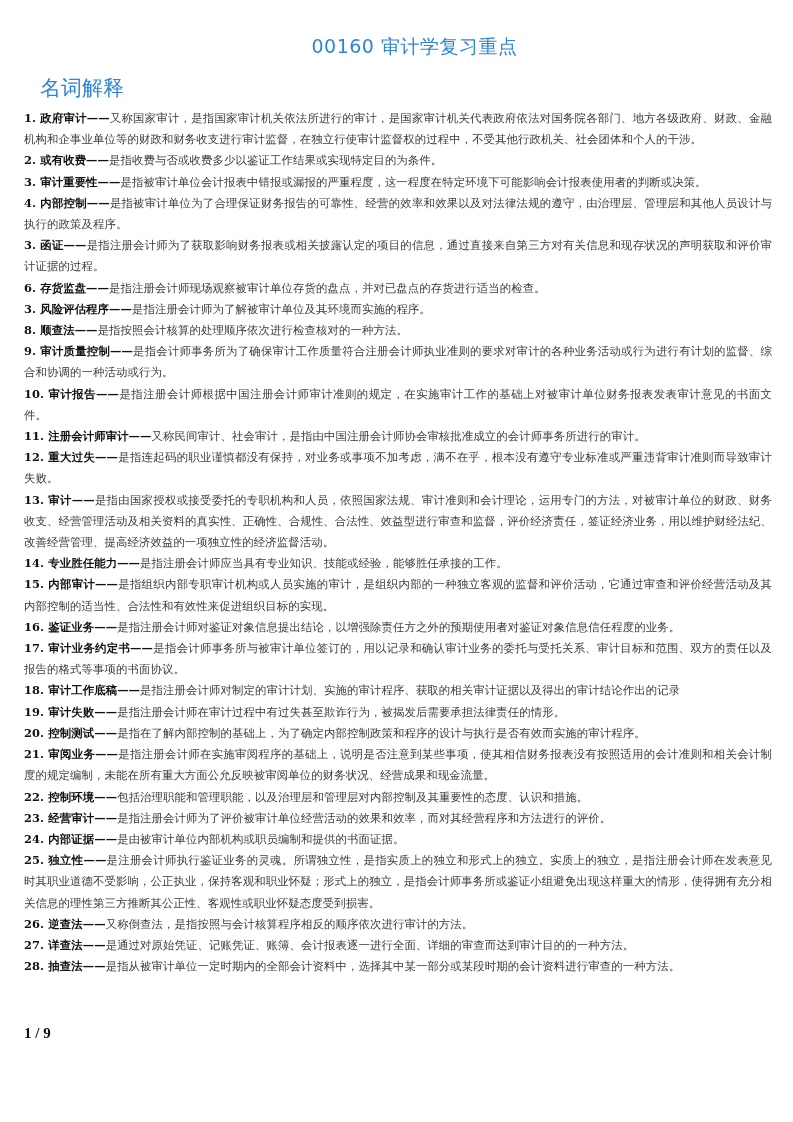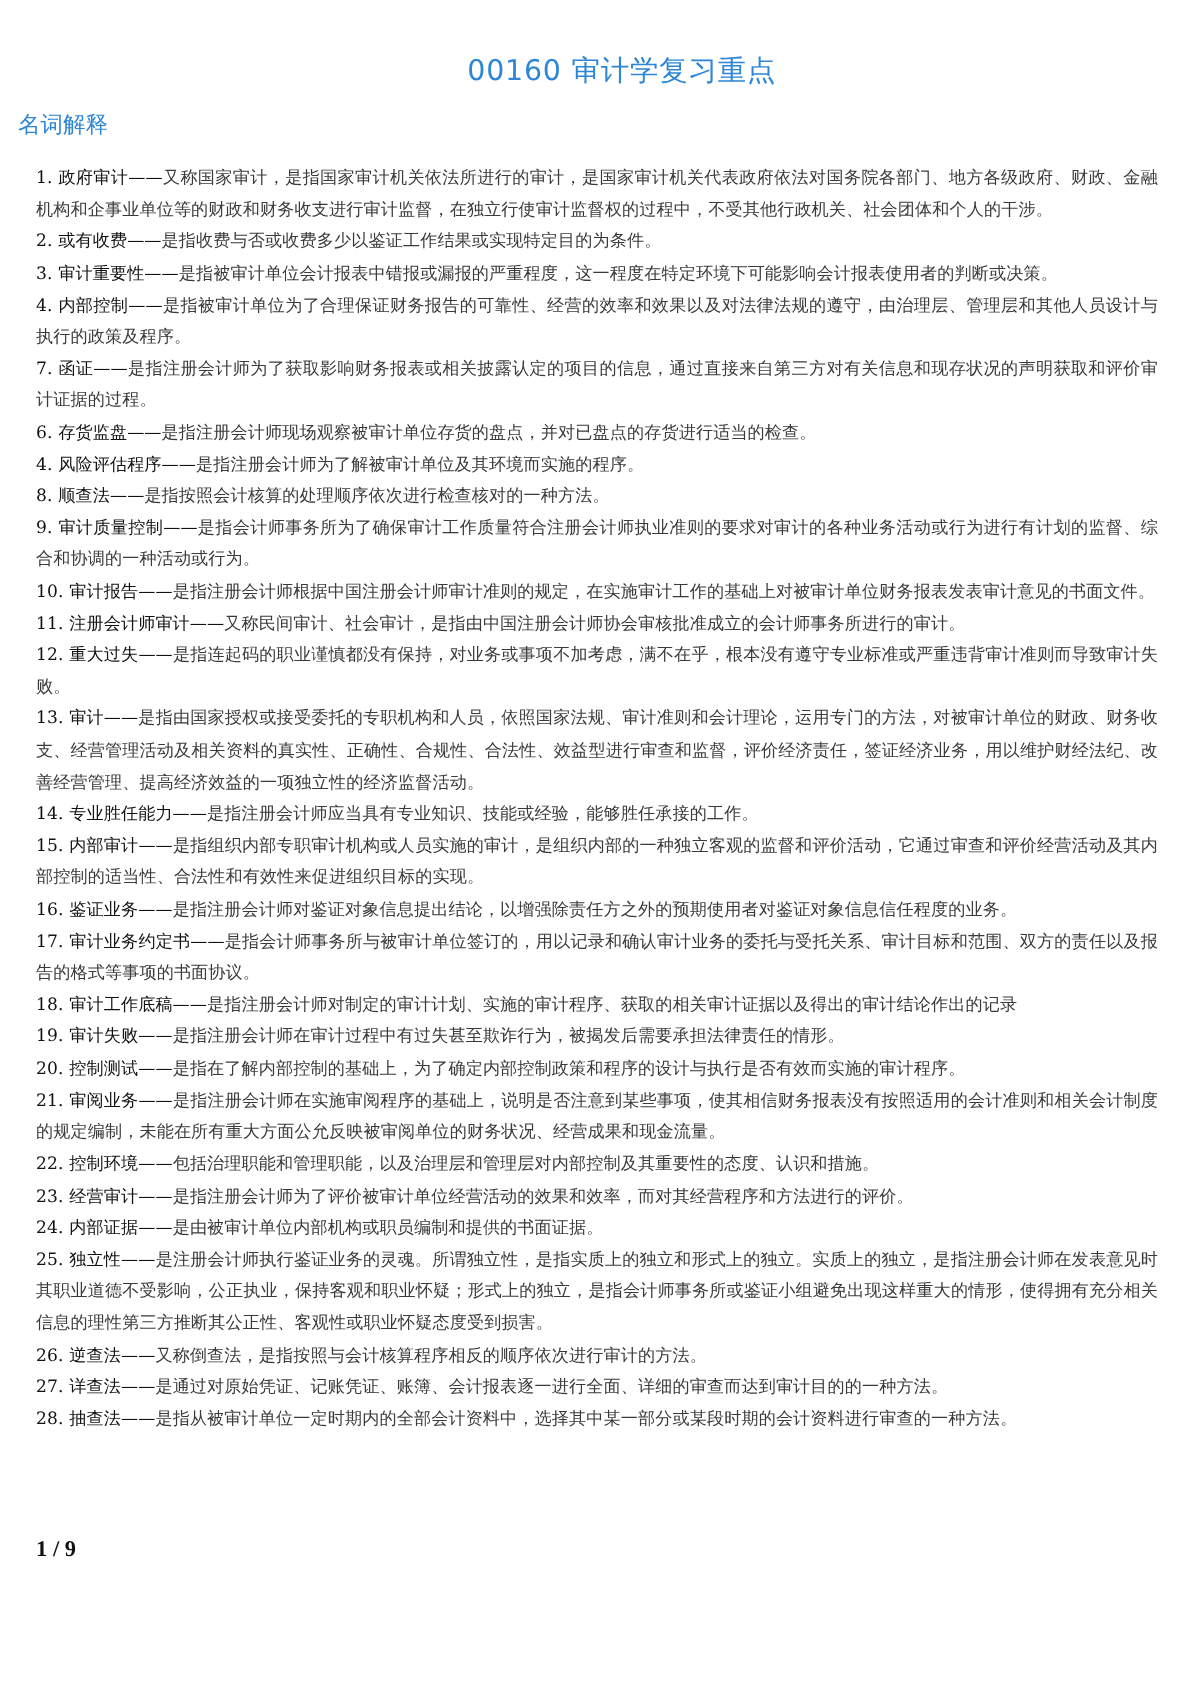--- a/index.html
+++ b/index.html
@@ -1,43 +1,43 @@
 <!DOCTYPE html>
 <html><head>
 <meta charset="utf-8">
 <style>
   html, body { margin: 0; padding: 0; background: #ffffff; }
   body { width: 793px; height: 1122px; position: relative; overflow: hidden;
          font-family: "DejaVu Serif", "Liberation Serif", serif; color: #3a3a3a; }
   .doc-title { position: absolute; top: 34px; left: 0; width: 793px; text-align: center;
                font-family: "DejaVu Sans", "Liberation Sans", sans-serif;
                font-size: 19px; color: #2e86d6; letter-spacing: 0.5px; margin-left: 18px; }
-  .section-title { position: absolute; top: 74px; left: 12px;
+  .section-title { position: absolute; top: 74px; left: 40px;
                    font-family: "DejaVu Sans", "Liberation Sans", sans-serif;
-                   font-size: 15px; color: #2e86d6; }
+                   font-size: 21px; color: #2e86d6; }
   .entries { position: absolute; top: 108px; left: 24px; width: 748px; }
   .entry { font-size: 11.4px; line-height: 21.2px; margin: 0; text-align: justify; color: #3a3a3a; letter-spacing: 0.1px; }
-  .entry .term { font-weight: normal; color: #111; margin-top: 12px; }
+  .entry .term { font-weight: bold; color: #111; margin-top: 12px; }
   .page-num { position: absolute; top: 1025px; left: 24px; font-family: "Liberation Serif", serif;
               font-weight: bold; font-size: 15px; color: #111; }
 </style>
 </head>
 <body>
 
 <div class="doc-title">00160 审计学复习重点</div>
 <div class="section-title">名词解释</div>
 
 <div class="entries">
   <p class="entry"><span class="term">1. 政府审计——</span><span>又称国家审计，是指国家审计机关依法所进行的审计，是国家审计机关代表政府依法对国务院各部门、地方各级政府、财政、金融机构和企事业单位等的财政和财务收支进行审计监督，在独立行使审计监督权的过程中，不受其他行政机关、社会团体和个人的干涉。</span></p>
   <p class="entry"><span class="term">2. 或有收费——</span><span>是指收费与否或收费多少以鉴证工作结果或实现特定目的为条件。</span></p>
   <p class="entry"><span class="term">3. 审计重要性——</span><span>是指被审计单位会计报表中错报或漏报的严重程度，这一程度在特定环境下可能影响会计报表使用者的判断或决策。</span></p>
   <p class="entry"><span class="term">4. 内部控制——</span><span>是指被审计单位为了合理保证财务报告的可靠性、经营的效率和效果以及对法律法规的遵守，由治理层、管理层和其他人员设计与执行的政策及程序。</span></p>
-  <p class="entry"><span class="term">7. 函证——</span><span>是指注册会计师为了获取影响财务报表或相关披露认定的项目的信息，通过直接来自第三方对有关信息和现存状况的声明获取和评价审计证据的过程。</span></p>
+  <p class="entry"><span class="term">3. 函证——</span><span>是指注册会计师为了获取影响财务报表或相关披露认定的项目的信息，通过直接来自第三方对有关信息和现存状况的声明获取和评价审计证据的过程。</span></p>
   <p class="entry"><span class="term">6. 存货监盘——</span><span>是指注册会计师现场观察被审计单位存货的盘点，并对已盘点的存货进行适当的检查。</span></p>
-  <p class="entry"><span class="term">4. 风险评估程序——</span><span>是指注册会计师为了解被审计单位及其环境而实施的程序。</span></p>
+  <p class="entry"><span class="term">3. 风险评估程序——</span><span>是指注册会计师为了解被审计单位及其环境而实施的程序。</span></p>
   <p class="entry"><span class="term">8. 顺查法——</span><span>是指按照会计核算的处理顺序依次进行检查核对的一种方法。</span></p>
   <p class="entry"><span class="term">9. 审计质量控制——</span><span>是指会计师事务所为了确保审计工作质量符合注册会计师执业准则的要求对审计的各种业务活动或行为进行有计划的监督、综合和协调的一种活动或行为。</span></p>
   <p class="entry"><span class="term">10. 审计报告——</span><span>是指注册会计师根据中国注册会计师审计准则的规定，在实施审计工作的基础上对被审计单位财务报表发表审计意见的书面文件。</span></p>
   <p class="entry"><span class="term">11. 注册会计师审计——</span><span>又称民间审计、社会审计，是指由中国注册会计师协会审核批准成立的会计师事务所进行的审计。</span></p>
   <p class="entry"><span class="term">12. 重大过失——</span><span>是指连起码的职业谨慎都没有保持，对业务或事项不加考虑，满不在乎，根本没有遵守专业标准或严重违背审计准则而导致审计失败。</span></p>
   <p class="entry"><span class="term">13. 审计——</span><span>是指由国家授权或接受委托的专职机构和人员，依照国家法规、审计准则和会计理论，运用专门的方法，对被审计单位的财政、财务收支、经营管理活动及相关资料的真实性、正确性、合规性、合法性、效益型进行审查和监督，评价经济责任，签证经济业务，用以维护财经法纪、改善经营管理、提高经济效益的一项独立性的经济监督活动。</span></p>
   <p class="entry"><span class="term">14. 专业胜任能力——</span><span>是指注册会计师应当具有专业知识、技能或经验，能够胜任承接的工作。</span></p>
   <p class="entry"><span class="term">15. 内部审计——</span><span>是指组织内部专职审计机构或人员实施的审计，是组织内部的一种独立客观的监督和评价活动，它通过审查和评价经营活动及其内部控制的适当性、合法性和有效性来促进组织目标的实现。</span></p>
   <p class="entry"><span class="term">16. 鉴证业务——</span><span>是指注册会计师对鉴证对象信息提出结论，以增强除责任方之外的预期使用者对鉴证对象信息信任程度的业务。</span></p>
   <p class="entry"><span class="term">17. 审计业务约定书——</span><span>是指会计师事务所与被审计单位签订的，用以记录和确认审计业务的委托与受托关系、审计目标和范围、双方的责任以及报告的格式等事项的书面协议。</span></p>

